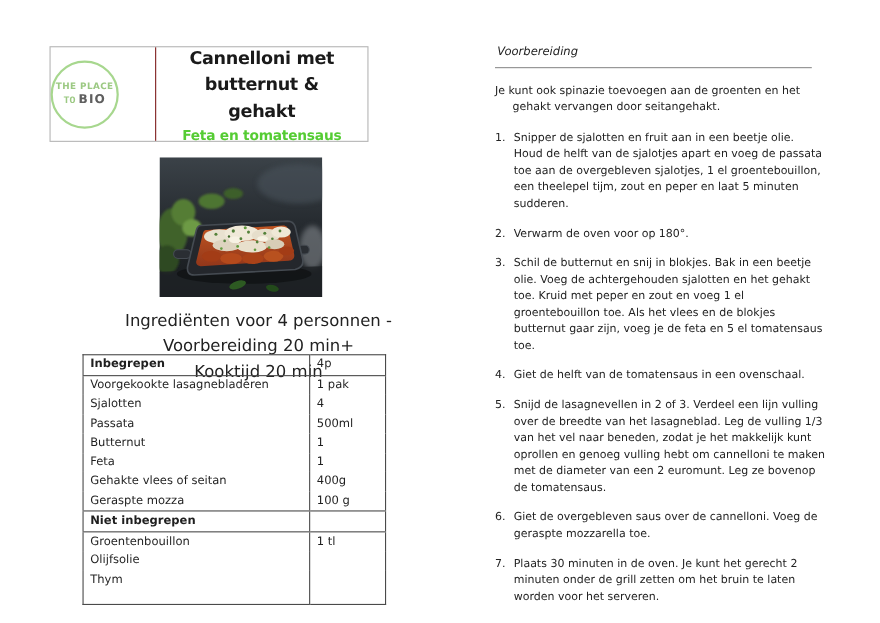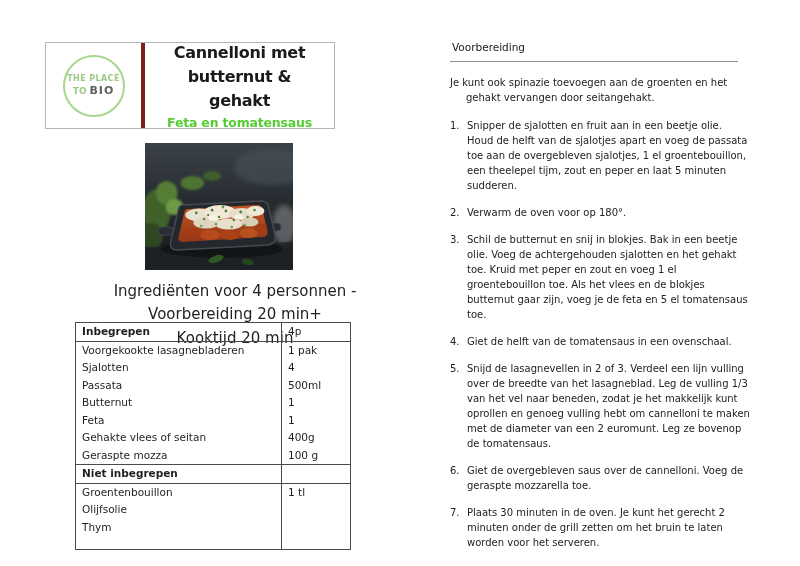--- a/index.html
+++ b/index.html
@@ -7,31 +7,31 @@
     position:relative; width:800px; height:566px; background:#ffffff;
     font-family:"DejaVu Sans", sans-serif; color:#1f1f1f; overflow:hidden;
   }
 
   
   .header-box {
     position:absolute; left:45px; top:42px; width:290px; height:87px;
     border:1px solid #b5b5b5; box-sizing:border-box; display:flex; background:#fff;
   }
   .logo-cell {
-    width:95px; flex:none; border-right:4px solid #7f1d1d;
-    display:flex; align-items:center; justify-content:center;
+    width:95px; flex:none; border-right:1px solid #7f1d1d;
+    display:flex; align-items:center; 
   }
   .logo-circle {
     width:62px; height:62px; border-radius:50%; border:2px solid #a7d78e;
     display:flex; flex-direction:column; align-items:center; justify-content:center;
     box-sizing:border-box; gap:1px;
   }
   .logo-line1 { font-size:8px; color:#9cc983; letter-spacing:0.4px; font-weight:bold; white-space:nowrap; }
   .logo-line2 { font-size:9px; white-space:nowrap; }
-  .logo-to  { color:#9cc983; font-weight:bold; }
+  .logo-to  { color:#9cc983; font-weight:bold;font-family:Liberation Mono, monospace; }
   .logo-bio { color:#5f5f5f; font-weight:bold; font-size:11px; letter-spacing:1px; }
   .title-cell {
     flex:1; display:flex; flex-direction:column; align-items:center; justify-content:center;
     padding:4px; gap:2px;
   }
   .title-main {
     font-weight:bold; font-size:16px; letter-spacing:-0.3px; line-height:1.5;
     text-align:center; white-space:pre-line; color:#1a1a1a;
   }
   .title-sub { font-weight:bold; font-size:12.5px; color:#55cc33; letter-spacing:-0.2px; }
@@ -52,21 +52,21 @@
     border:1px solid #4a4a4a; table-layout:fixed;
   }
   .ing-table td { padding:1px 6px; vertical-align:top; white-space:nowrap; line-height:15.5px; }
   .ing-table td.qty { border-left:1px solid #4a4a4a; width:56px; }
   .ing-table tr.rule td { border-bottom:1px solid #4a4a4a; }
   .ing-table tr.bold td.name { font-weight:bold; }
   .ing-table tr.tall td { padding-bottom:14px;margin-left:28px; }
 
   
   .right-col { position:absolute; left:450px; top:40px; width:300px; font-size:10px; line-height:15px; color:#222; }
-  .prep-heading { font-size:10.5px; margin:0 0 6px 2px; }
+  .prep-heading { font-size:10.5px; margin:0 0 6px 2px;font-style:italic; }
   .prep-rule { border:none; border-top:1px solid #8d8d8d; margin:0 0 13px 0; width:288px; height:0; }
   .prep-intro { padding-left:16px; text-indent:-16px; margin:0 0 13px 0; }
   .step { display:flex; margin-bottom:12px; }
   .step-num { width:17px; flex:none; }
   .step-text { flex:1; }
 </style>
 </head>
 <body>
 
 <div class="page">

